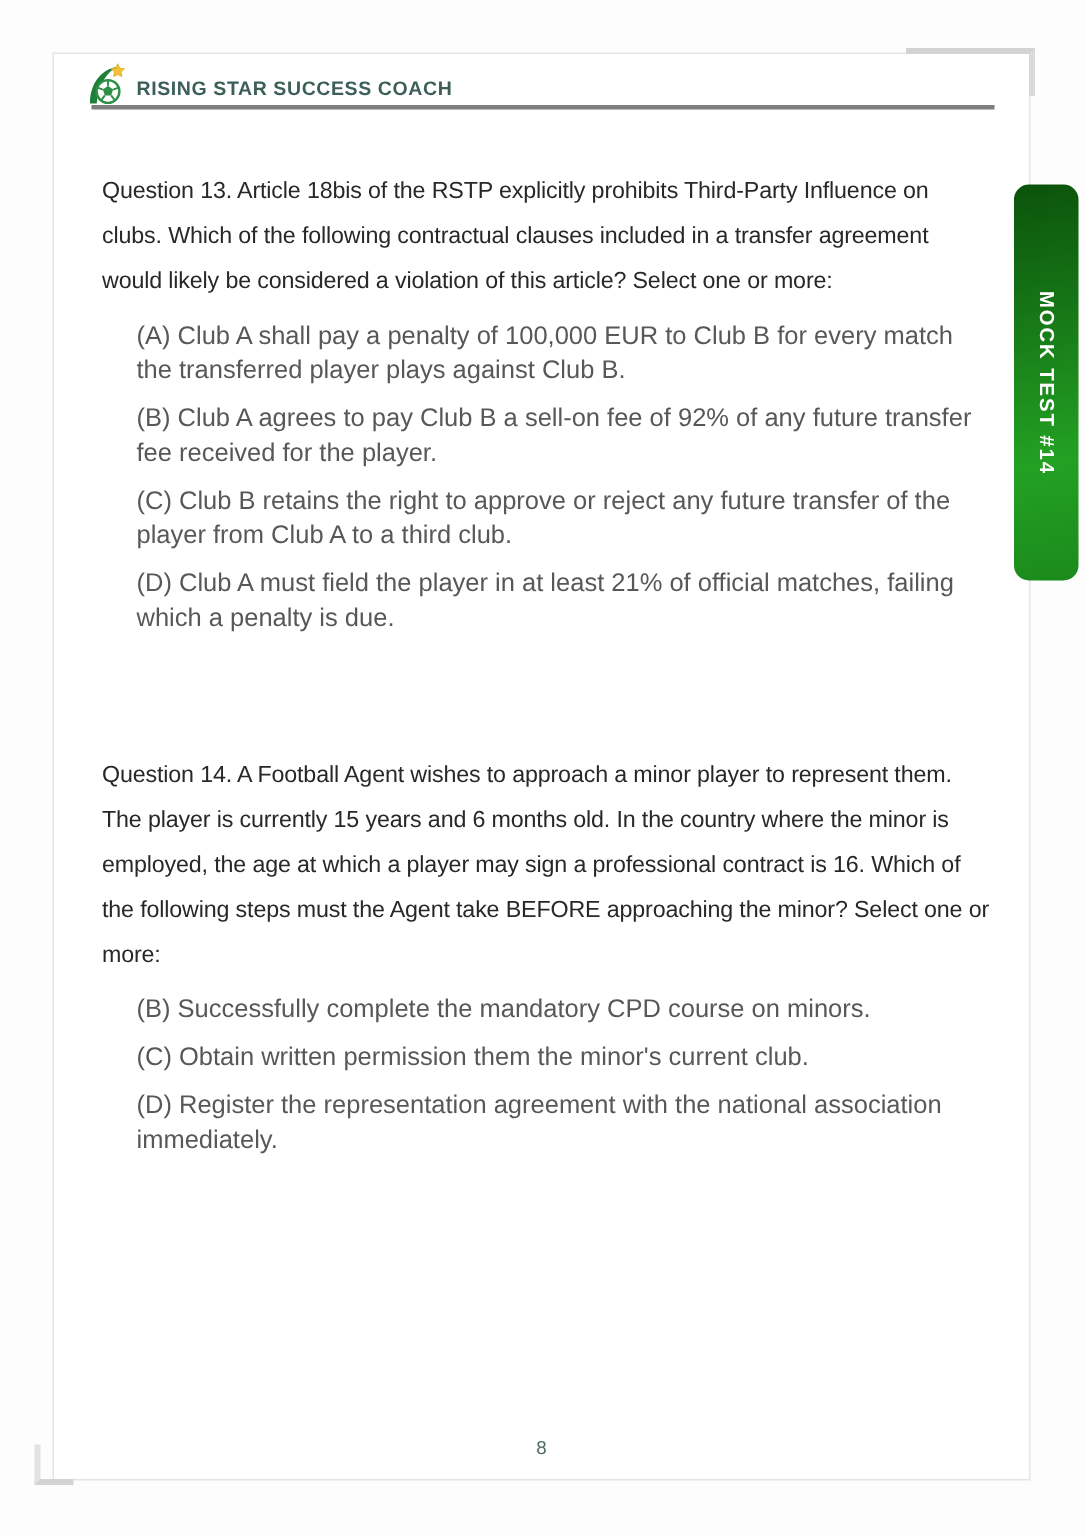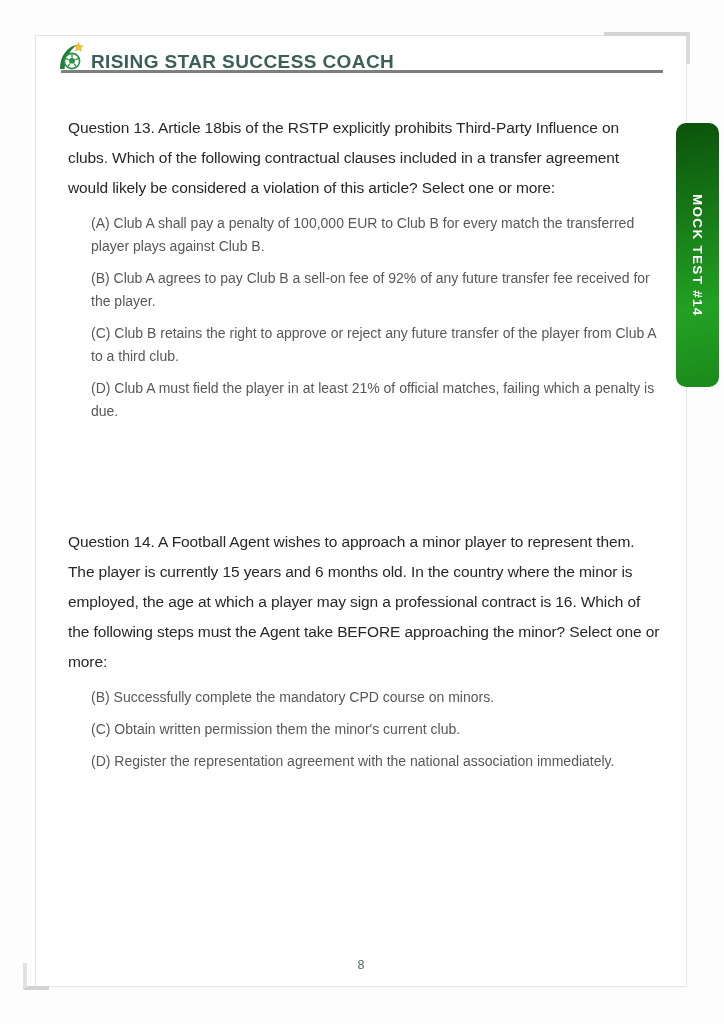--- a/index.html
+++ b/index.html
@@ -17,34 +17,34 @@
     position: absolute; top: -4px; right: -4px; width: 86px; height: 32px;
     border-top: 4px solid #d3d3d3; border-right: 4px solid #dadada;
   }
   .corner-bl {
     position: absolute; bottom: -4px; left: -13px; width: 26px; height: 27px;
     border-bottom: 4px solid #d3d3d3; border-left: 4px solid #e2e2e2;
   }
   .logo { position: absolute; left: 21px; top: 6px; }
   .brand {
     position: absolute; left: 55px; top: 15px;
-    font-size: 19px; font-weight: bold; color: #3c5f58; letter-spacing: 0.4px;
+    font-size: 13px; font-weight: bold; color: #3c5f58; letter-spacing: 0.4px;
   }
   .rule {
     position: absolute; left: 25px; top: 34px; width: 602px; height: 3px;
     background: #7e7e7e;
   }
   .content { position: absolute; left: 32px; top: 77px; width: 592px; }
   .prompt {
     margin: 0; font-size: 15.5px; font-weight: normal; line-height: 30px;
     color: #282828; letter-spacing: -0.1px;
   }
   .options { margin: 9px 0 0 23px; width: 566px; }
-  .options p { margin: 0 0 9px 0; font-size: 14px; line-height: 23px; color: #585858; }
-  .question-14 { margin-top: 104px; }
+  .options p { margin: 0 0 9px 0; font-size: 17px; line-height: 23px; color: #585858; }
+  .question-14 { margin-top: 79px; }
   .pagenum {
     position: absolute; left: 0; right: 0; bottom: 14px; text-align: center;
     font-size: 12.5px; color: #4d6d68;
   }
   .side-tab {
     position: absolute; left: 676px; top: 123px; width: 43px; height: 264px;
     border-radius: 10px; cursor: pointer;
     background: linear-gradient(170deg, #0b530b 0%, #157415 30%, #23a123 70%, #1b8a1b 100%);
     display: flex; align-items: center; justify-content: center;
   }

